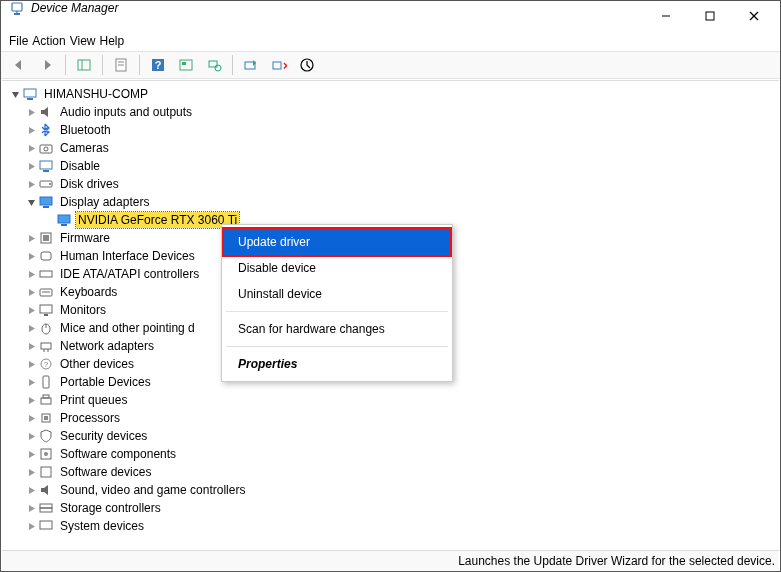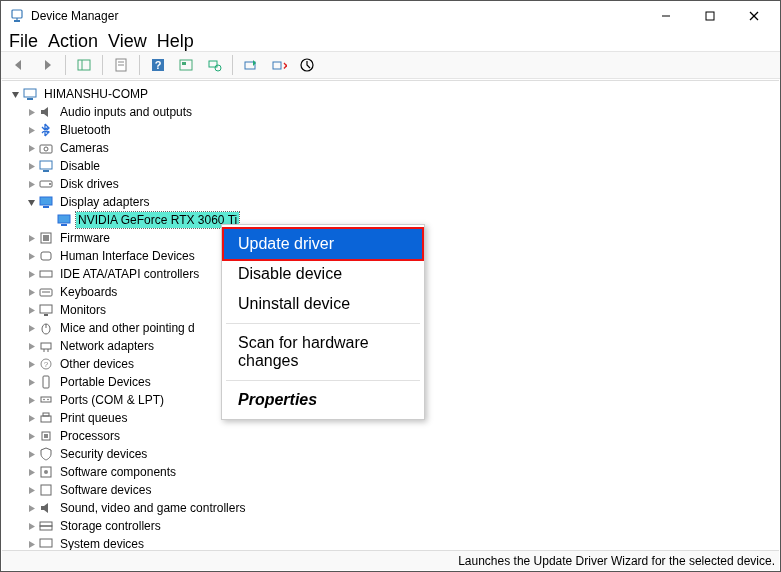--- a/index.html
+++ b/index.html
@@ -10,43 +10,44 @@
     background: #fff;
     width: 781px;
     height: 572px;
     overflow: hidden;
     border: 1px solid #555;
     position: relative;
   }
   .titlebar {
     height: 30px;
     display: flex;
-    align-items: center;
+    align-items: flex-start;
     padding: 0 4px 0 8px;
     background: #fff;
+    font-style: italic;
   }
   .titlebar .app-icon {
     width: 16px; height: 16px; margin-right: 6px;
     display: inline-flex; align-items: center; justify-content: center;
   }
   .titlebar .title { flex: 0 0 auto; font-size: 12px; }
   .titlebar .spacer { flex: 1; }
   .win-btn {
     width: 44px; height: 30px;
     display: inline-flex; align-items: center; justify-content: center;
     font-size: 12px;
   }
 
   .menubar {
     height: 20px;
     display: flex;
     align-items: center;
     padding: 0 6px;
-    gap: 6px;
-    font-size: 18px;
+    gap: 0;
+    font-size: 12px;
   }
   .menubar span { padding: 2px 2px; }
 
   .toolbar {
     height: 28px;
     display: flex;
     align-items: center;
     padding: 0 6px;
     gap: 4px;
     border-top: 1px solid #e5e5e5;
@@ -83,36 +84,36 @@
     cursor: pointer;
   }
   .chev.blank { visibility: hidden; }
   .n-icon {
     width: 16px; height: 16px;
     display: inline-flex; align-items: center; justify-content: center;
     margin-right: 4px;
     font-size: 12px;
   }
   .n-label { font-size: 12px; padding: 1px 2px; }
-  .n-label.selected { background: #5eead4; outline: 1px dotted #666; }
+  .n-label.selected { background: #fde047; outline: 1px dotted #666; }
 
   .d0 { padding-left: 2px; }
   .d1 { padding-left: 18px; }
   .d2 { padding-left: 36px; }
 
   .context-menu {
     position: absolute;
     left: 220px;
     top: 223px;
-    width: 204px;
+    width: 232px;
     background: #fff;
     border: 1px solid #ccc;
     box-shadow: 2px 2px 6px rgba(0,0,0,0.25);
     padding: 4px 2px;
-    font-size: 16px;
+    font-size: 12px;
     z-index: 10;
   }
   .cm-item {
     padding: 6px 14px;
     cursor: default;
   }
   .cm-sep { height: 1px; background: #e0e0e0; margin: 4px 2px; }
   .cm-item.highlighted {
     background: #0a64d8;
     color: #fff;
@@ -476,35 +477,20 @@
     <span class="n-label">Portable Devices</span>
   </div>
   <div class="node d1">
     <span class="chev">
         <svg width="9" height="9">
           <path d="M2 1 L8 4.5 L2 8 Z" fill="#999"></path>
         </svg>
       </span>
     <span class="n-icon">
         <svg width="16" height="16">
-          <rect x="3" y="5" width="10" height="5" fill="none" stroke="#666"></rect>
-          <circle cx="6" cy="7.5" r="0.8" fill="#666"></circle>
-          <circle cx="10" cy="7.5" r="0.8" fill="#666"></circle>
-        </svg>
-      </span>
-    <span class="n-label">Ports (COM &amp; LPT)</span>
-  </div>
-  <div class="node d1">
-    <span class="chev">
-        <svg width="9" height="9">
-          <path d="M2 1 L8 4.5 L2 8 Z" fill="#999"></path>
-        </svg>
-      </span>
-    <span class="n-icon">
-        <svg width="16" height="16">
           <rect x="3" y="6" width="10" height="6" fill="none" stroke="#666"></rect>
           <rect x="5" y="3" width="6" height="3" fill="none" stroke="#666"></rect>
         </svg>
       </span>
     <span class="n-label">Print queues</span>
   </div>
   <div class="node d1">
     <span class="chev">
         <svg width="9" height="9">
           <path d="M2 1 L8 4.5 L2 8 Z" fill="#999"></path>

